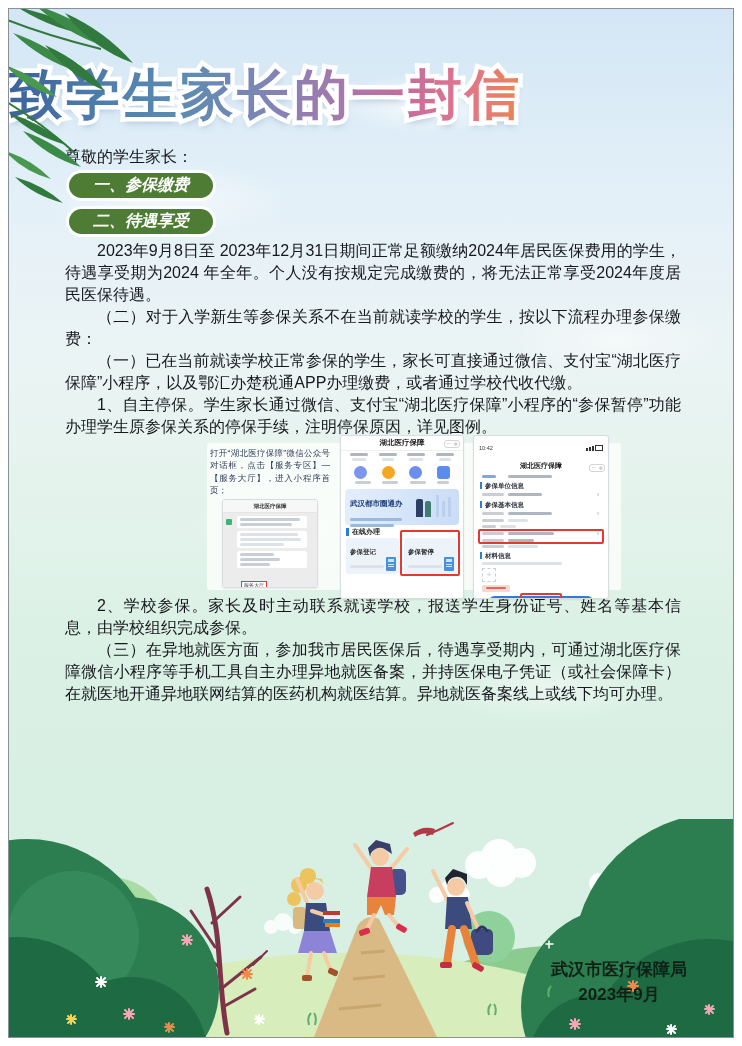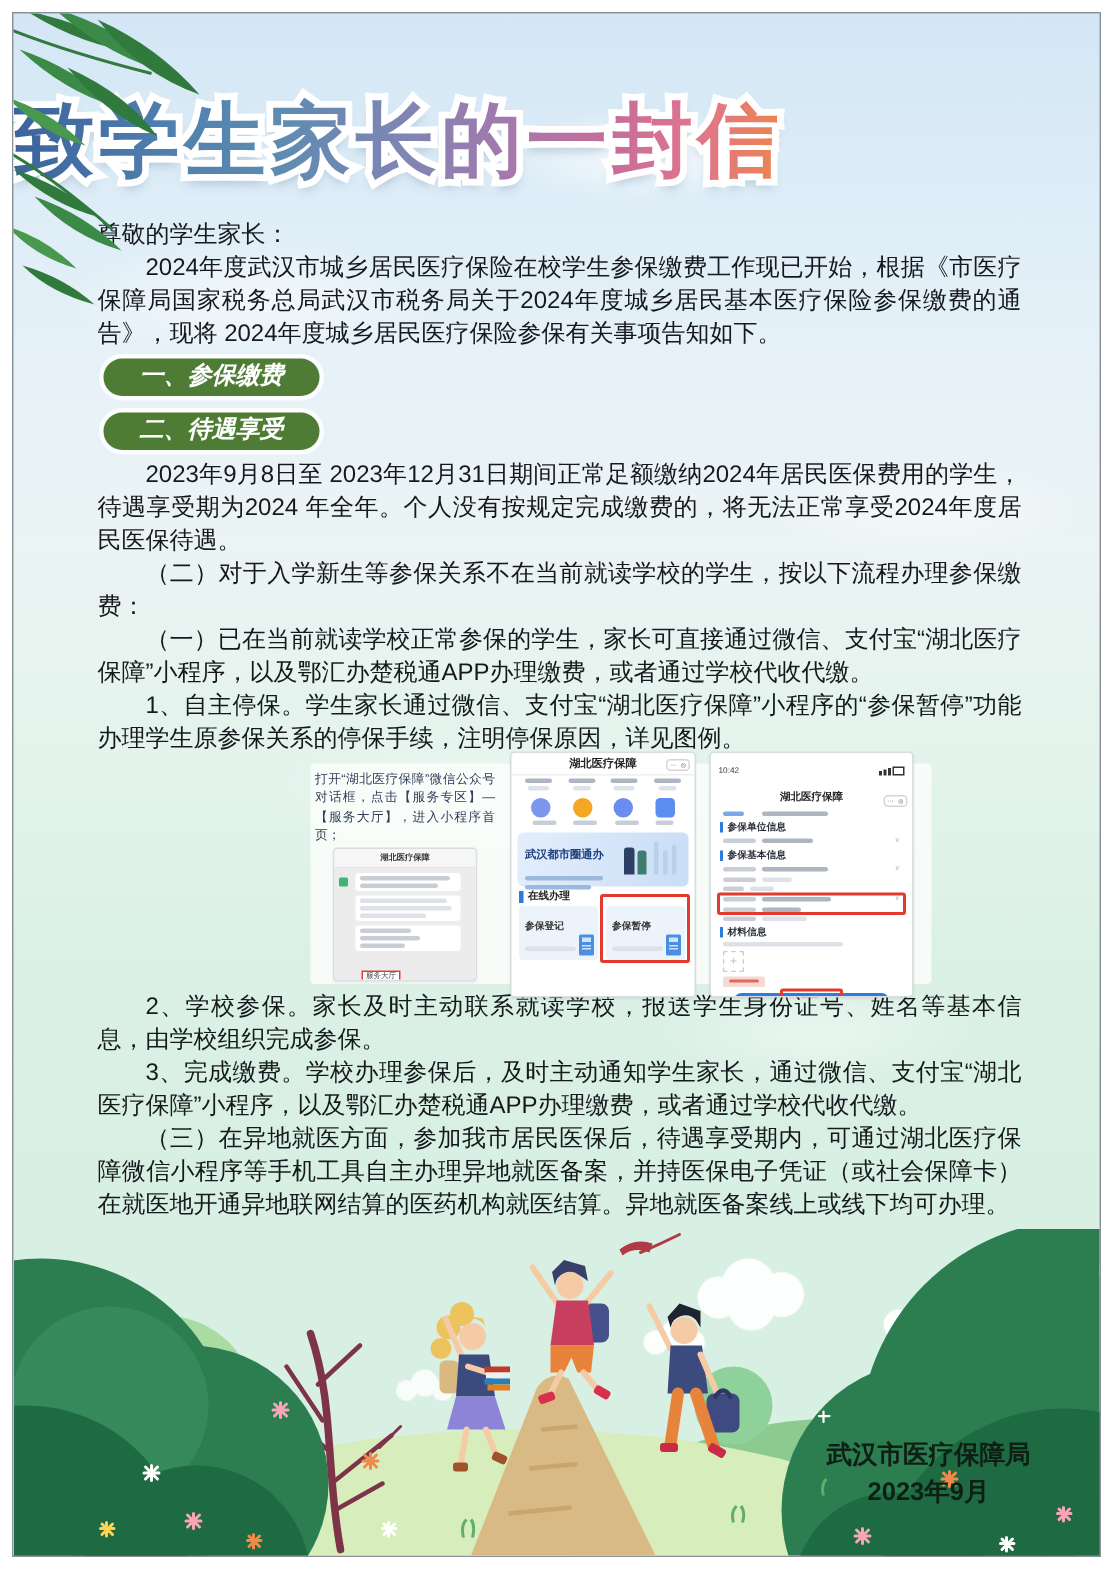--- a/index.html
+++ b/index.html
@@ -279,21 +279,20 @@
     </g>
   </svg>
 
   <div class="title-wrap">
     <div class="title-layer t-outline">致学生家长的一封信</div>
     <div class="title-layer t-grad">致学生家长的一封信</div>
   </div>
 
   <div class="content">
     <p class="nodent">尊敬的学生家长：</p>
-    <p>2024年度武汉市城乡居民医疗保险在校学生参保缴费工作现已开始，根据《市医疗保障局国家税务总局武汉市税务局关于2024年度城乡居民基本医疗保险参保缴费的通告》，现将 2024年度城乡居民医疗保险参保有关事项告知如下。</p>
 
     <div class="pillrow"><span class="pill">一、参保缴费</span></div>
 
     <div class="pillrow"><span class="pill">二、待遇享受</span></div>
     <p>2023年9月8日至 2023年12月31日期间正常足额缴纳2024年居民医保费用的学生，待遇享受期为2024 年全年。个人没有按规定完成缴费的，将无法正常享受2024年度居民医保待遇。</p>
 
     <p>（二）对于入学新生等参保关系不在当前就读学校的学生，按以下流程办理参保缴费：</p>
     <p>（一）已在当前就读学校正常参保的学生，家长可直接通过微信、支付宝“湖北医疗保障”小程序，以及鄂汇办楚税通APP办理缴费，或者通过学校代收代缴。</p>
     <p>1、自主停保。学生家长通过微信、支付宝“湖北医疗保障”小程序的“参保暂停”功能办理学生原参保关系的停保手续，注明停保原因，详见图例。</p>
 
@@ -459,21 +458,20 @@
             <div class="bar"></div>
           </div>
         <div class="btnwrap">
           <div class="bluebtn"></div>
           <div class="redframe" style="left:34%;right:34%;top:-3px;bottom:-3px"></div>
         </div>
       </div>
     </div>
 
     <p>2、学校参保。家长及时主动联系就读学校，报送学生身份证号、姓名等基本信息，由学校组织完成参保。</p>
-    <p>3、完成缴费。学校办理参保后，及时主动通知学生家长，通过微信、支付宝“湖北医疗保障”小程序，以及鄂汇办楚税通APP办理缴费，或者通过学校代收代缴。</p>
     <p>（三）在异地就医方面，参加我市居民医保后，待遇享受期内，可通过湖北医疗保障微信小程序等手机工具自主办理异地就医备案，并持医保电子凭证（或社会保障卡）在就医地开通异地联网结算的医药机构就医结算。异地就医备案线上或线下均可办理。</p>
   </div>
 
   <div class="signature">
     <div>武汉市医疗保障局</div>
     <div>2023年9月</div>
   </div>
 
 </div>
 

